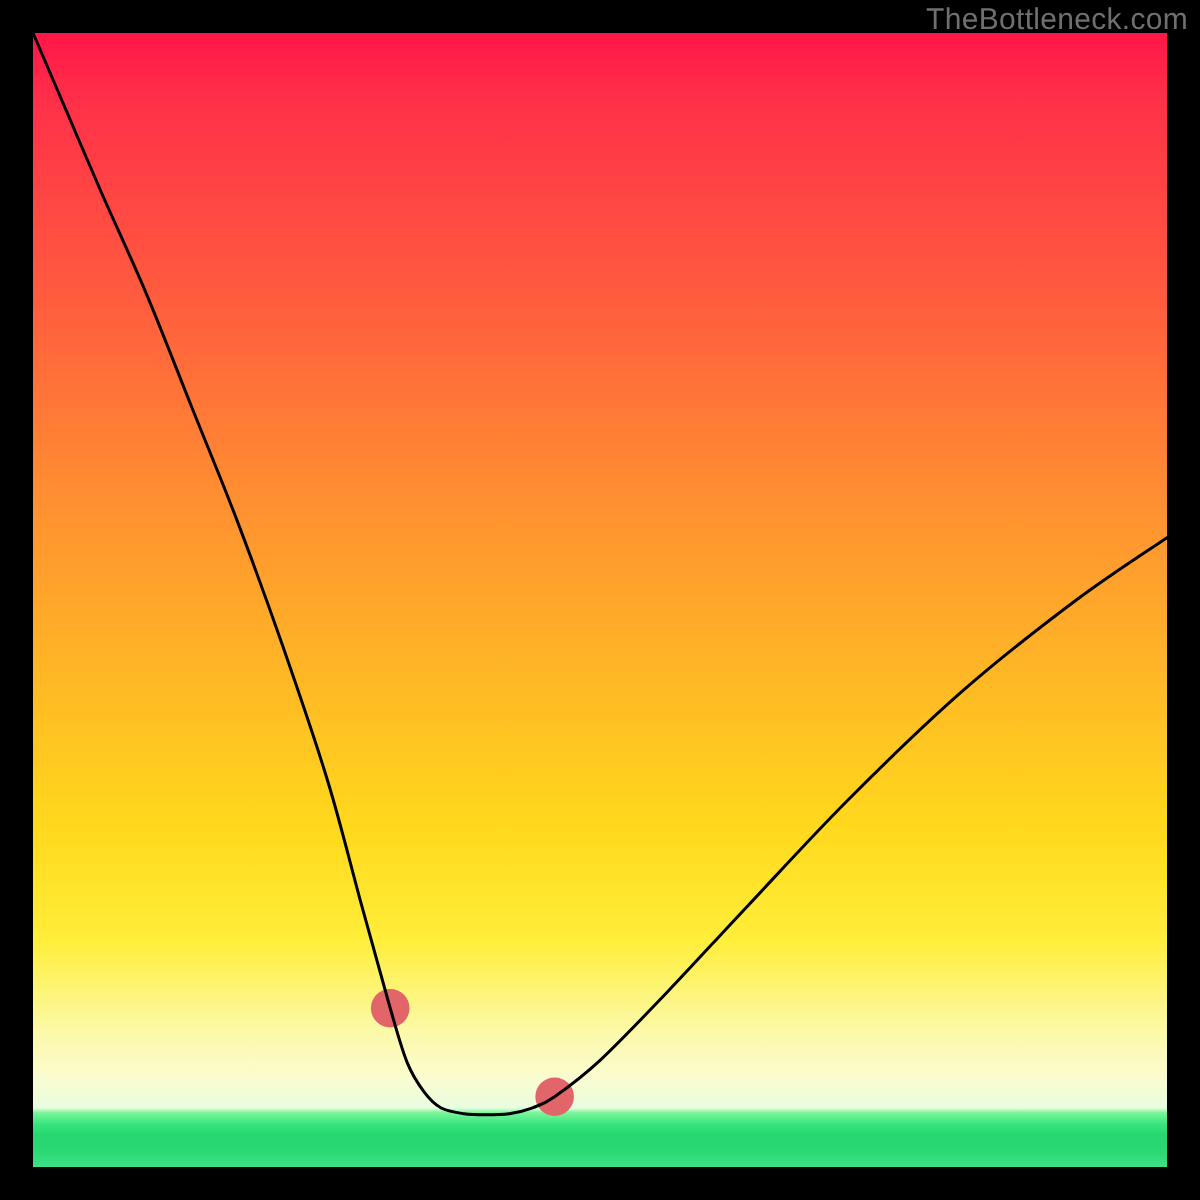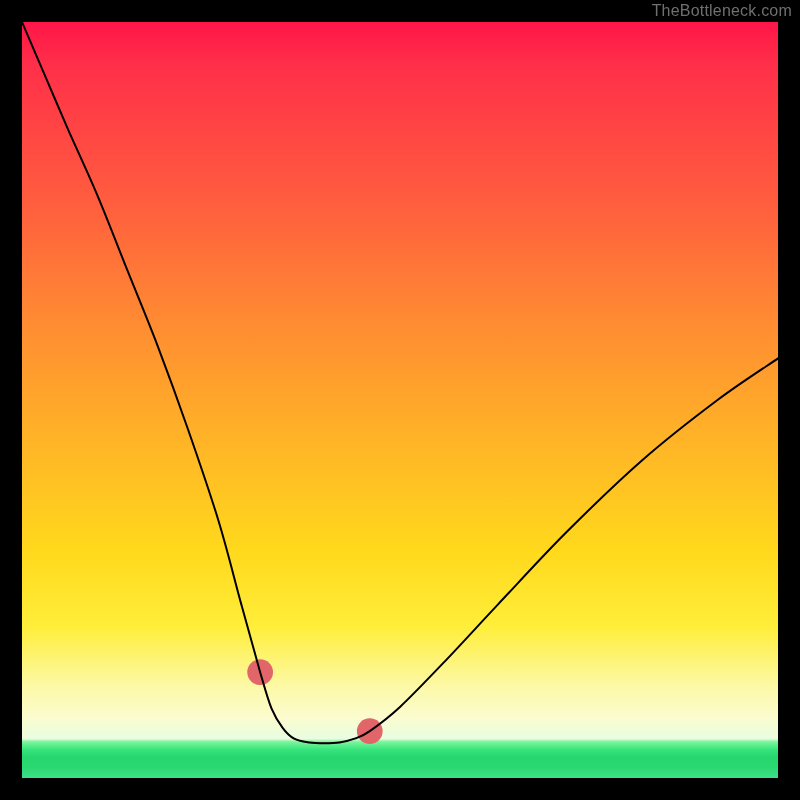--- a/index.html
+++ b/index.html
@@ -49,21 +49,21 @@
     inset: 0;
     width: 100%;
     height: 100%;
     display: block;
   }
   .watermark {
     position: absolute;
     top: 2px;
     right: 8px;
     color: #6f6f6f;
-    font-size: 16px;
+    font-size: 20px;
     font-weight: 400;
     letter-spacing: 0.2px;
     user-select: none;
   }
 </style>
 </head>
 <body>
 
 <div class="stage">
 

